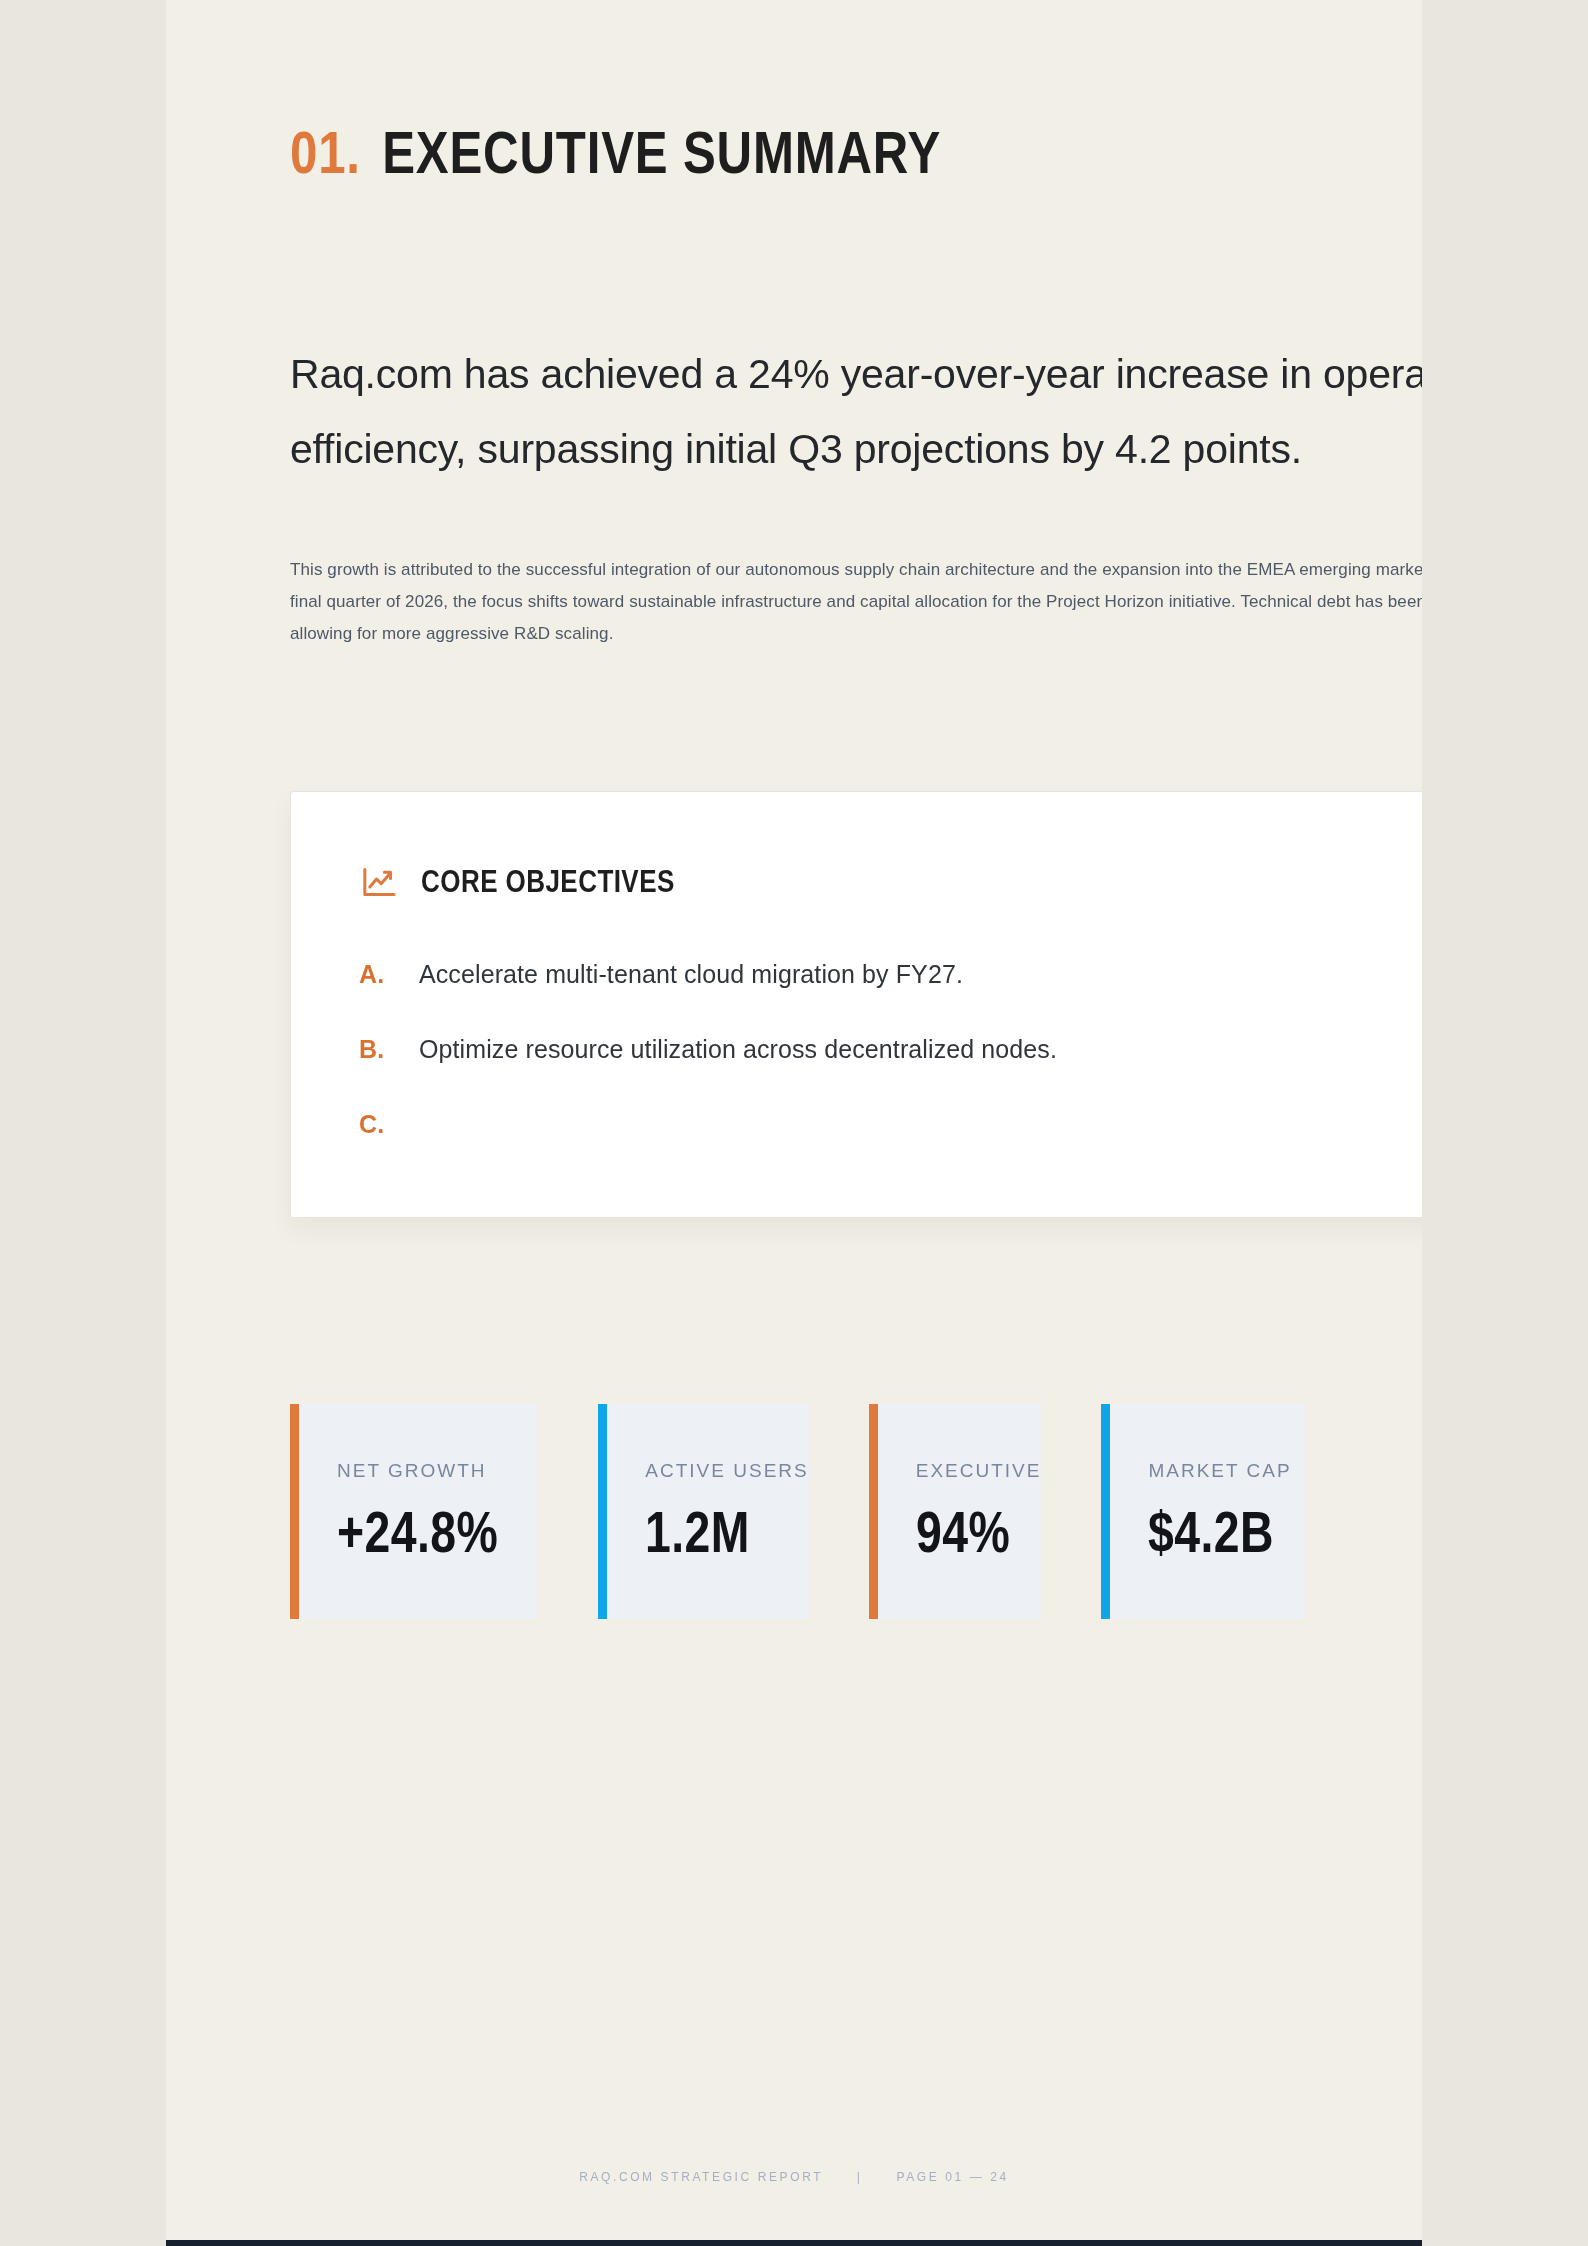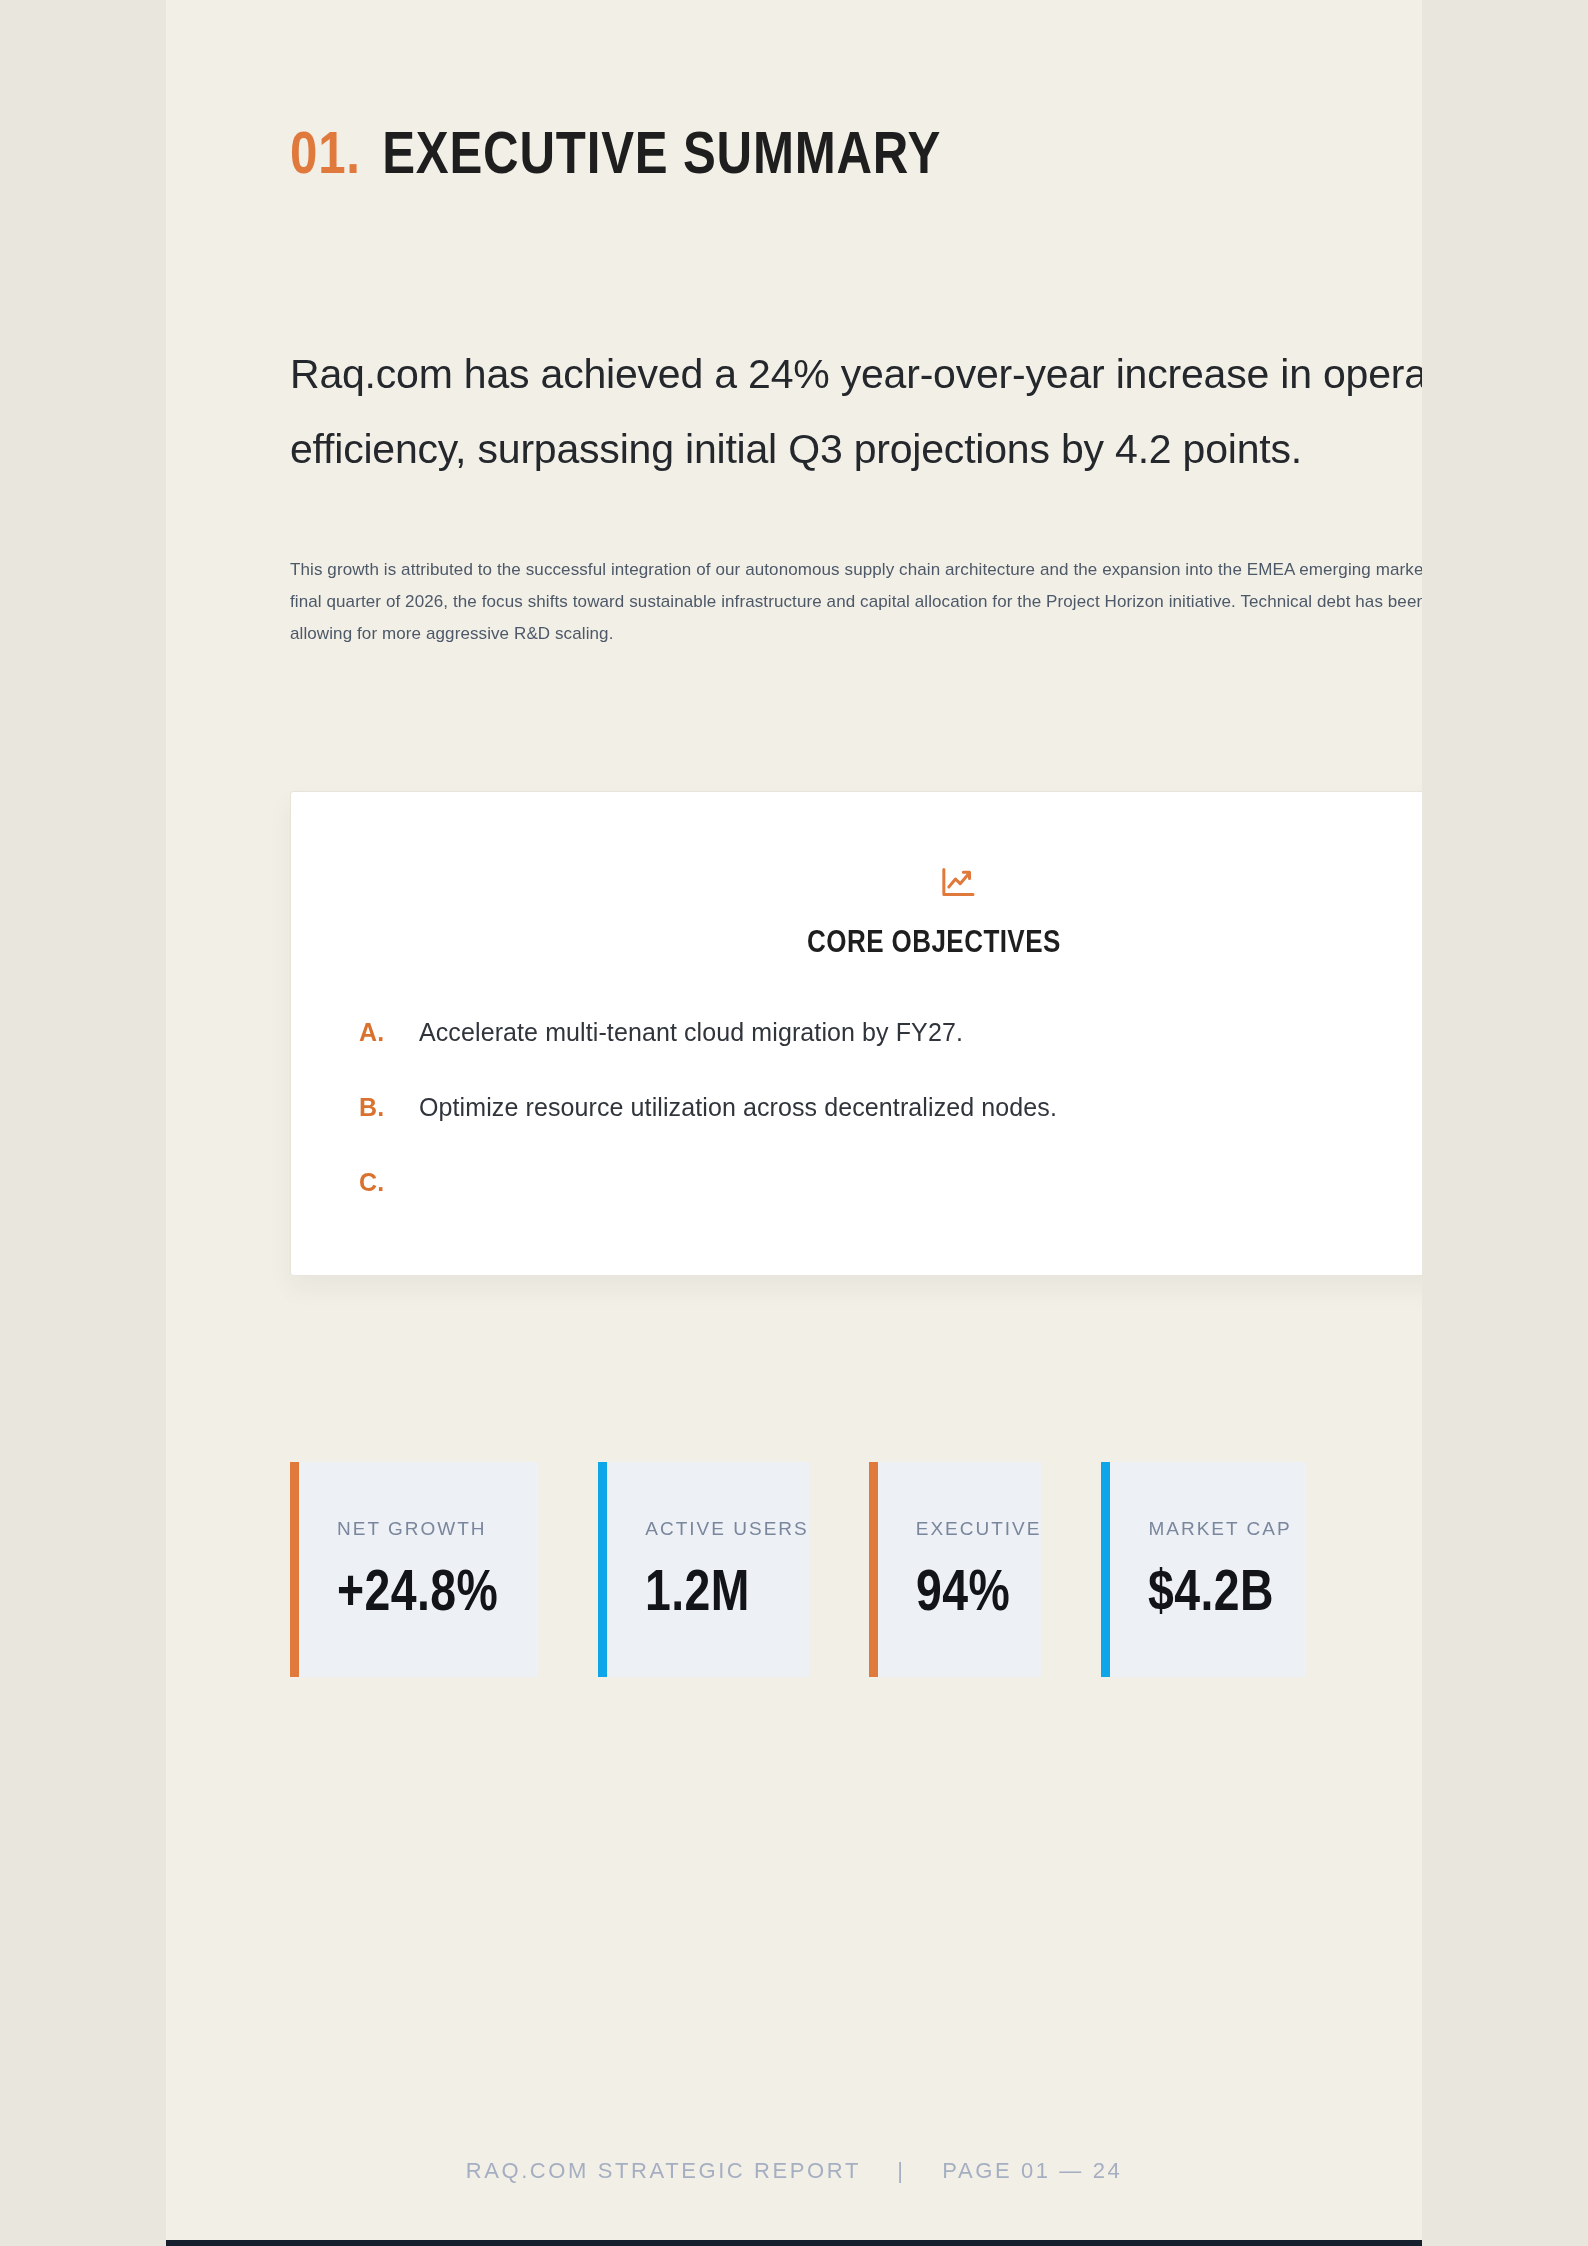--- a/index.html
+++ b/index.html
@@ -59,21 +59,20 @@
     background: #FFFFFF;
     border: 1px solid #E8E4DB;
     border-radius: 3px;
     box-shadow: 0 12px 26px rgba(30, 30, 30, 0.05);
     padding: 70px 68px 78px 68px;
   }
   .card-head {
     display: flex;
     align-items: center;
     gap: 22px;
-    flex-direction: column;
   }
   .card-head .icon { width: 40px; height: 40px; flex: 0 0 auto; }
   .card-title {
     font-size: 31px;
     font-weight: 700;
     letter-spacing: 0.5px;
     color: #1E1E1E;
     transform: scaleX(0.84);
     transform-origin: left center;
     white-space: nowrap;
@@ -126,21 +125,21 @@
     letter-spacing: 0.5px;
   }
 
   
   .footer {
     position: absolute;
     left: 0;
     bottom: 62px;
     width: 100%;
     text-align: center;
-    font-size: 22px;
+    font-size: 12px;
     letter-spacing: 2.6px;
     color: #A5AFC1;
     font-weight: 400;
   }
   .footer .sep { margin: 0 28px; color: #A5AFC1; }
 
   .bottom-bar {
     position: absolute;
     left: 0;
     bottom: 0;

